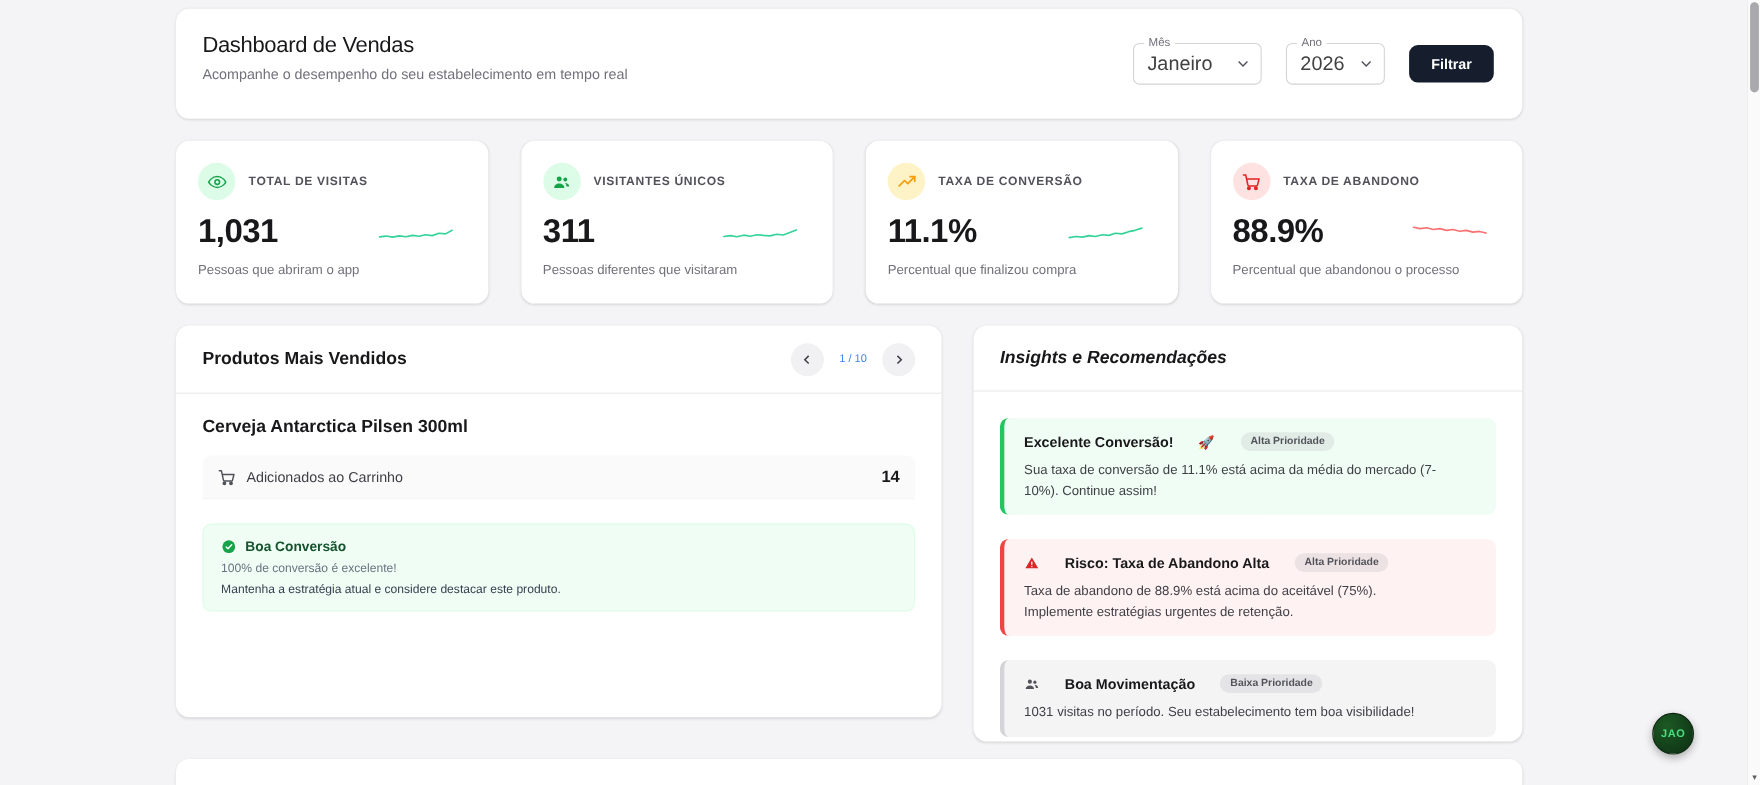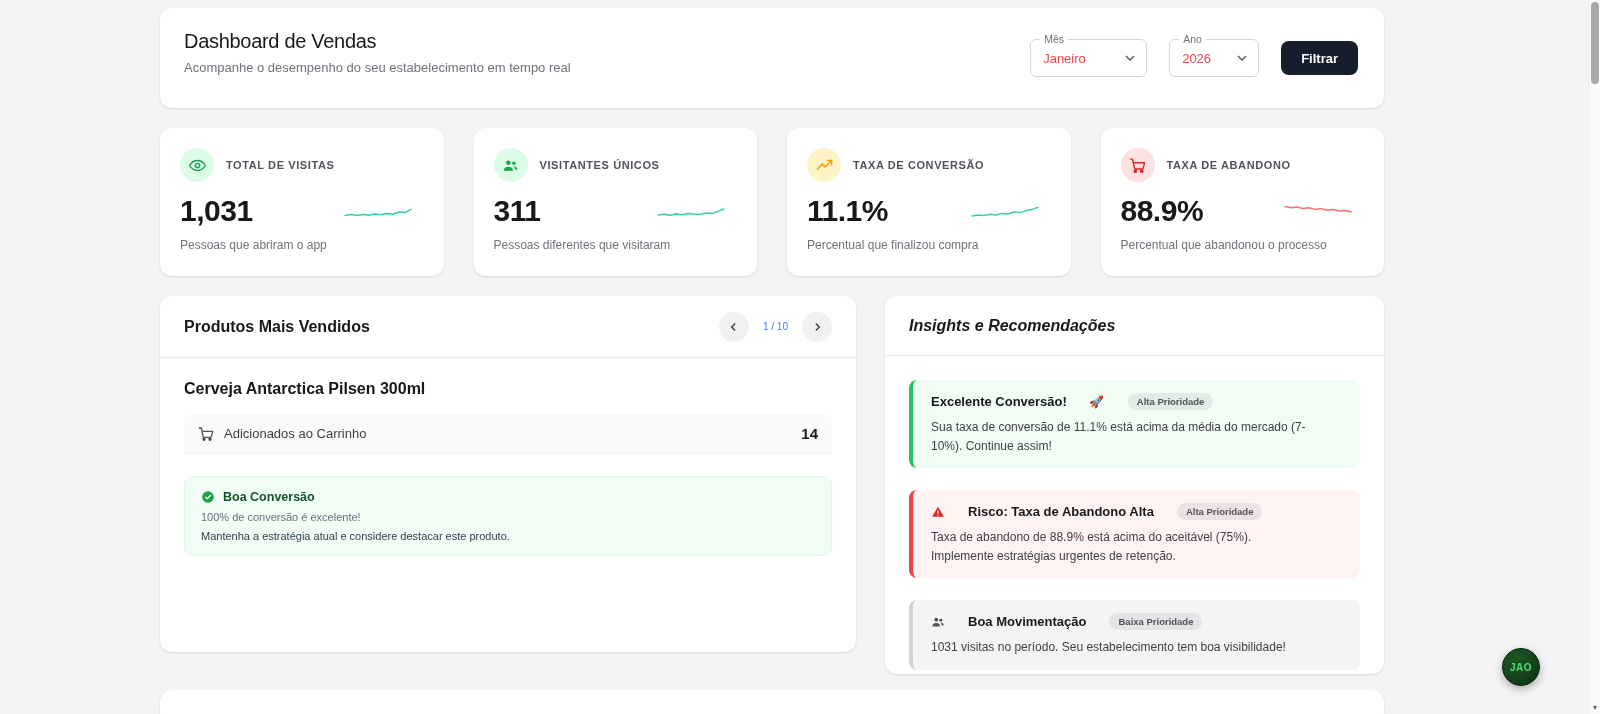--- a/index.html
+++ b/index.html
@@ -25,21 +25,21 @@
   .header-controls { position:absolute; right:26px; top:50%; transform:translateY(-50%); display:flex; align-items:center; gap:22px; }
   .select {
     position:relative; height:38px; border:1px solid #d4d4d8; border-radius:6px;
     display:flex; align-items:center; justify-content:space-between;
     padding:0 8px 0 12px; background:#fff; cursor:pointer;
   }
   .select-label {
     position:absolute; top:-7px; left:9px; background:#fff; padding:0 4px;
     font-size:10.5px; color:#71717a;
   }
-  .select-value { font-size:13px; color:#ef4444; }
+  .select-value { font-size:18px; color:#404040; }
   .chev { width:16px; height:16px; stroke:#52525b; fill:none; stroke-width:2; }
   .btn-filter {
     height:34px; padding:0 20px; border:none; border-radius:8px;
     background:#161e2e; color:#fff; font-size:13px; font-weight:600;
     font-family:"Liberation Sans",sans-serif; cursor:pointer;
   }
 
   
   #stats-row { position:absolute; left:160px; top:128px; width:1224px; display:flex; gap:30px; }
   .stat-card { position:relative; flex:1; height:148px; padding:20px; }

